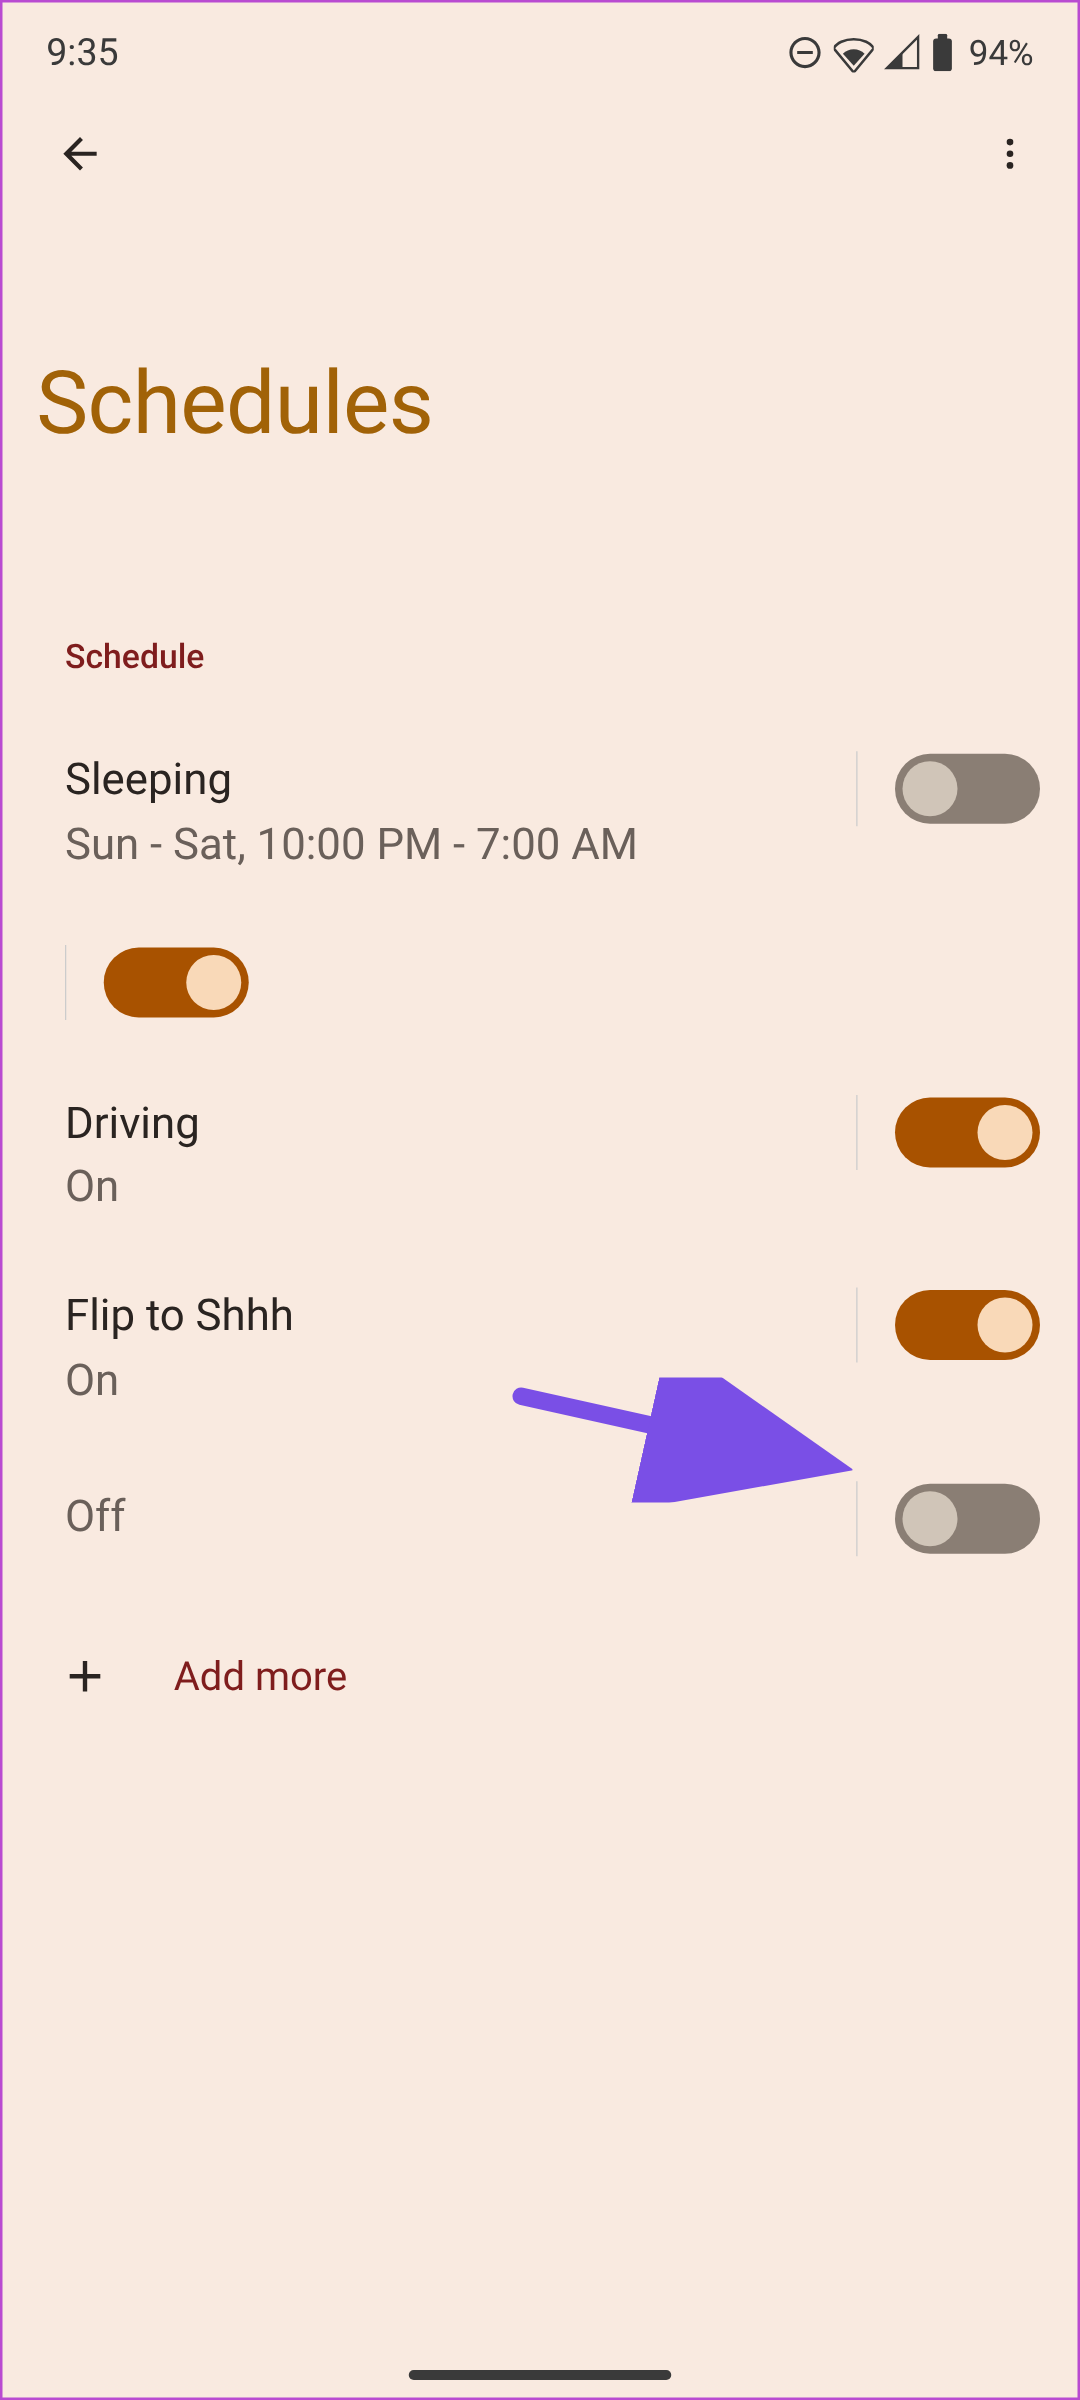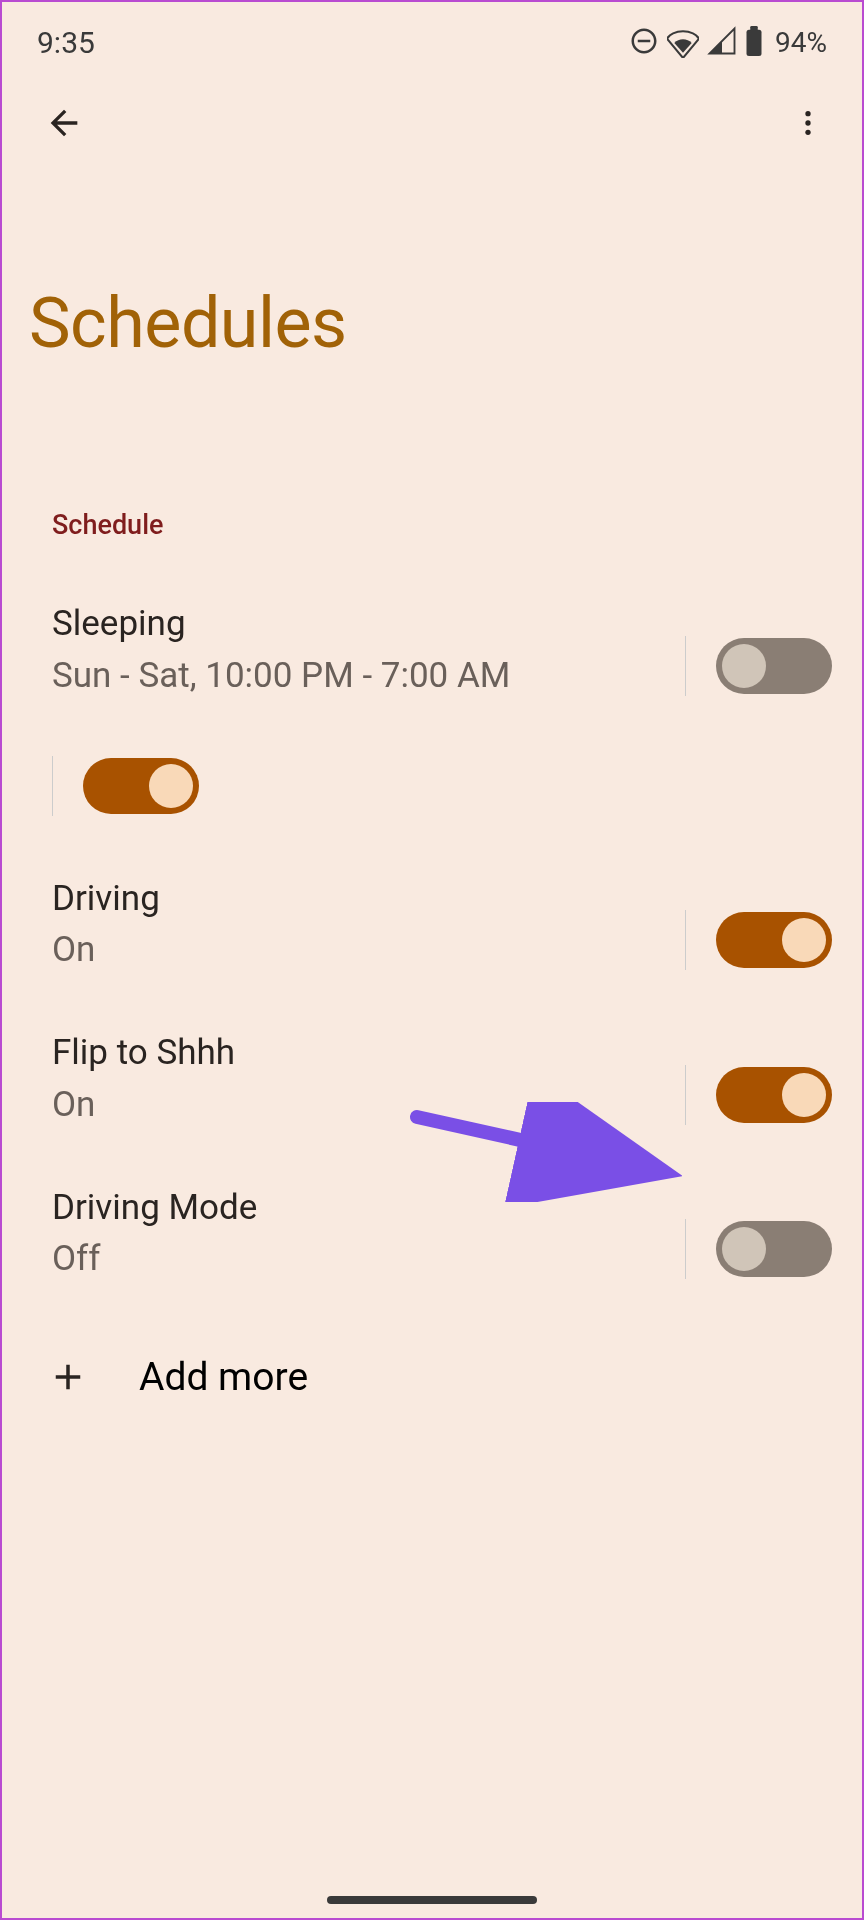--- a/index.html
+++ b/index.html
@@ -29,21 +29,21 @@
     }
     
     .status-time {
       font-size: 30px;
       font-weight: 400;
       color: #3a3a3a;
     }
     
     .status-icons {
       display: flex;
-      align-items: flex-start;
+      align-items: center;
       gap: 8px;
     }
     
     .status-icons svg {
       fill: #3a3a3a;
     }
     
     .status-battery-text {
       font-size: 28px;
       font-weight: 400;
@@ -86,21 +86,21 @@
       padding: 145px 0 0 50px;
     }
     
     
     .schedule-list {
       padding: 30px 30px 0 50px;
     }
     
     .schedule-item {
       display: flex;
-      align-items: flex-end;
+      align-items: flex-start;
       justify-content: space-between;
       padding: 30px 0;
       min-height: 110px;
     }
     
     .schedule-text {
       flex: 1;
       cursor: pointer;
     }
     
@@ -168,23 +168,23 @@
     
     .add-more {
       display: flex;
       align-items: center;
       padding: 45px 0 0 45px;
       gap: 50px;
       cursor: pointer;
     }
     
     .add-more-label {
-      font-size: 39px;
-      font-weight: 400;
-      color: #000000;
+      font-size: 32px;
+      font-weight: 400;
+      color: #7f1d1d;
     }
     
     
     .arrow-annotation {
       position: absolute;
       left: 400px;
       top: 1100px;
       pointer-events: none;
     }
     
@@ -289,21 +289,20 @@
     <div class="schedule-controls">
       <div class="divider-line"></div>
       <div class="toggle on">
         <div class="toggle-thumb"></div>
       </div>
     </div>
   </div>
 
   <div class="schedule-item">
     <div class="schedule-text">
-      <div class="schedule-title">Driving Mode</div>
       <div class="schedule-subtitle">Off</div>
     </div>
     <div class="schedule-controls">
       <div class="divider-line"></div>
       <div class="toggle off">
         <div class="toggle-thumb"></div>
       </div>
     </div>
   </div>
 

